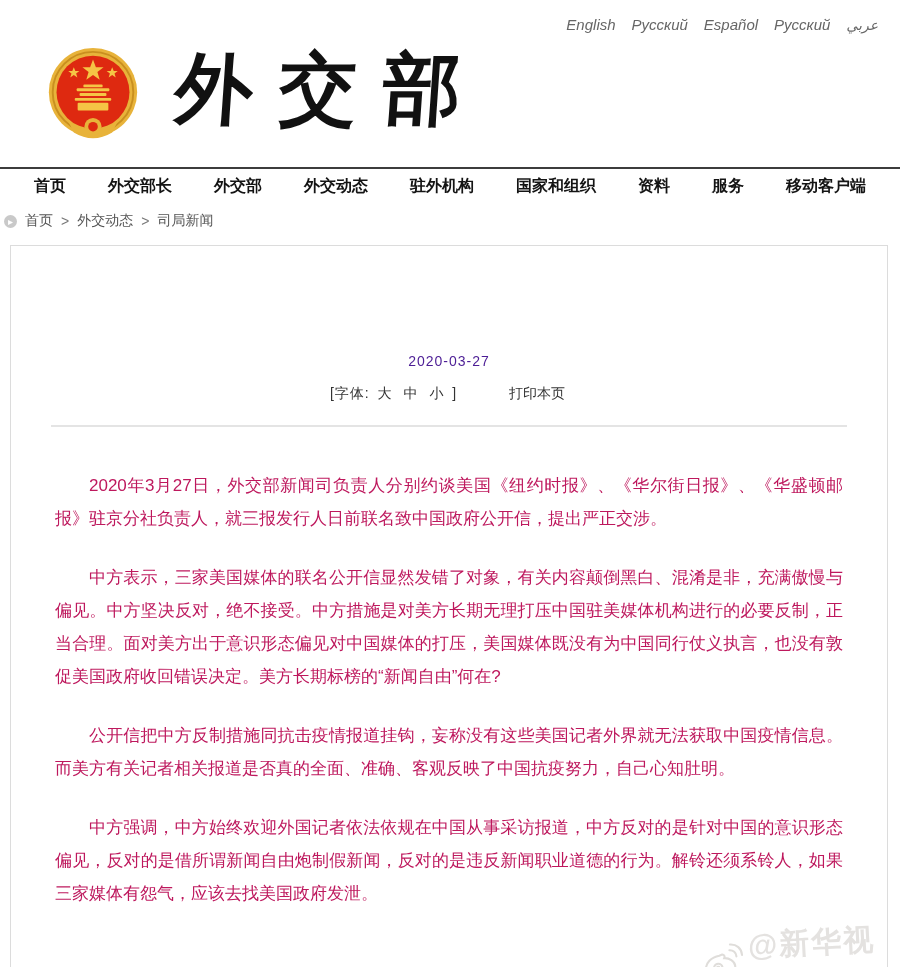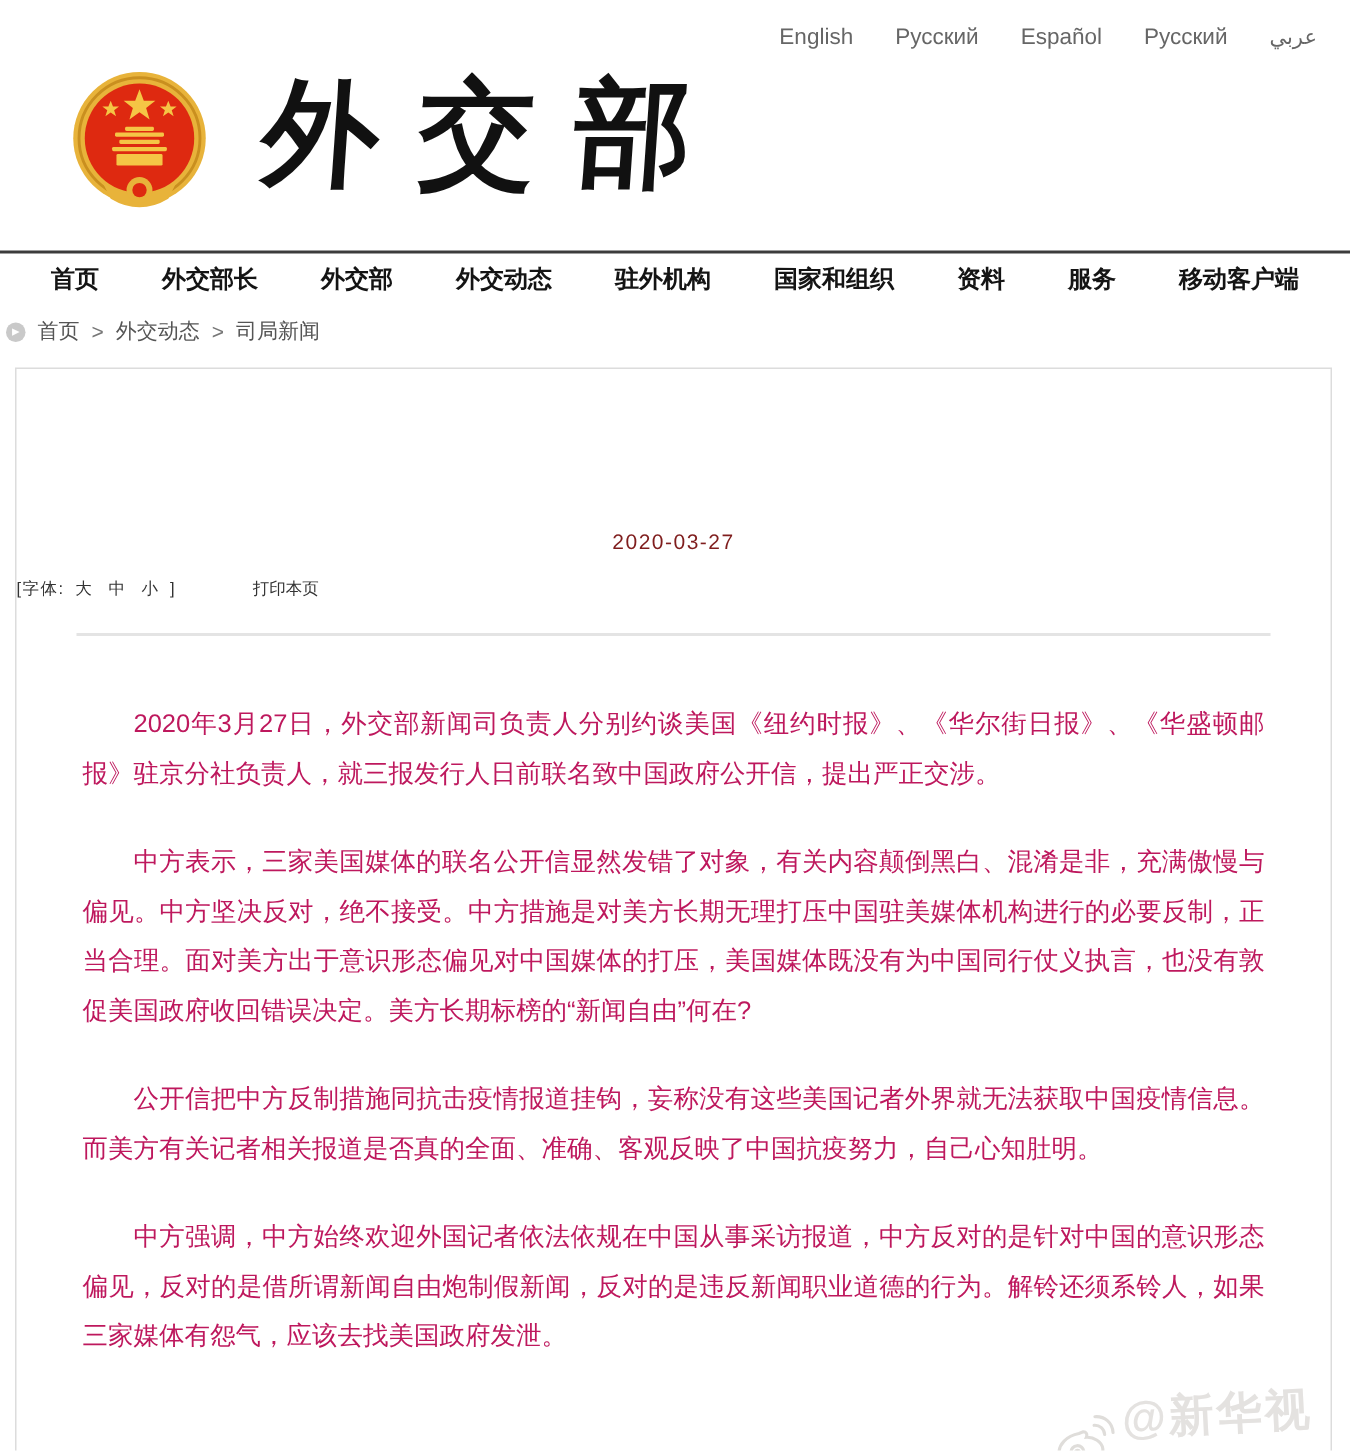--- a/index.html
+++ b/index.html
@@ -2,22 +2,22 @@
 <html><head>
 <meta charset="utf-8">
 <style>
   * { margin: 0; padding: 0; box-sizing: border-box; }
   html, body { width: 900px; background: #ffffff; font-family: "Liberation Sans", "DejaVu Sans", sans-serif; }
   body { position: relative; height: 967px; overflow: hidden; color: #262626; }
 
   
   .langbar {
     position: absolute; top: 16px; right: 22px;
-    display: flex; align-items: flex-end; gap: 28px;
-    font-size: 15px; color: #666;
+    display: flex; align-items: flex-end; gap: 16px;
+    font-size: 15px; color: #666; font-style: italic;
   }
   .langbar a { color: #666; text-decoration: none; cursor: pointer; }
   .langbar .arabic { font-size: 14px; }
 
   
   .header { position: relative; height: 167px; }
   .emblem { position: absolute; left: 45px; top: 46px; width: 96px; height: 100px; cursor: pointer; }
   .calligraphy {
     position: absolute; left: 175px; top: 38px;
     font-family: "DejaVu Serif", "Liberation Serif", serif;
@@ -58,25 +58,25 @@
     position: absolute; left: 10px; right: 12px; top: 245px; bottom: -10px;
     border: 1px solid #dcdcdc; background: #fff;
   }
   .article-title {
     margin-top: 42px;
     text-align: center; font-size: 28px; font-weight: bold;
     color: #1a1a1a; line-height: 47px;
   }
   .article-date {
     margin-top: 18px; text-align: center;
-    font-size: 14px; color: #7f1d1d; letter-spacing: 1px;
+    font-size: 14px; color: #4c1d95; letter-spacing: 1px;
   }
   .article-controls {
-    margin-top: 16px; text-align: left;
-    font-size: 11px; color: #333;
+    margin-top: 16px; text-align: center;
+    font-size: 14px; color: #333;
   }
   .article-controls .fontsize-group { letter-spacing: 1px; }
   .article-controls a { color: #333; text-decoration: none; cursor: pointer; padding: 0 3px; }
   .article-controls .print-link { margin-left: 44px; }
   .rule { border: none; border-top: 2px solid #e4e4e4; margin: 22px 40px 0 40px; }
 
   .article-body { padding: 42px 44px 0 44px; }
   .article-body p {
     font-size: 17px; line-height: 33px; color: #be185d;
     text-indent: 2em; text-align: justify; margin-bottom: 26px;

